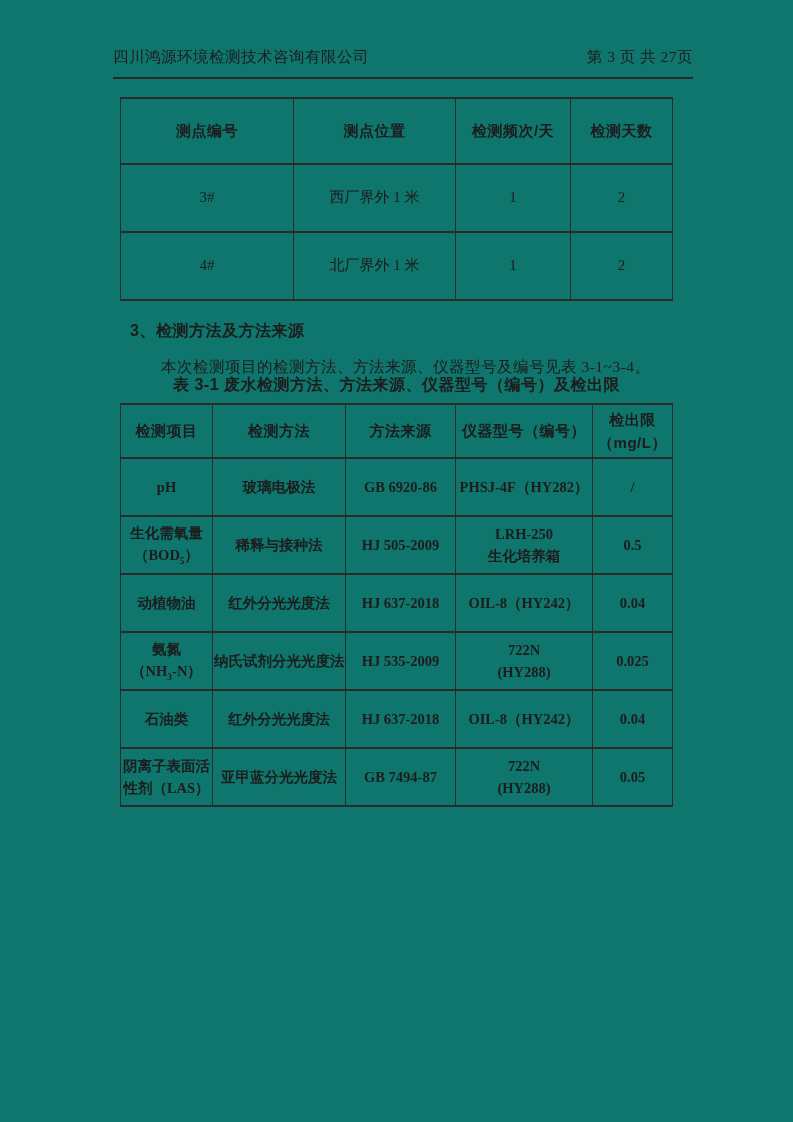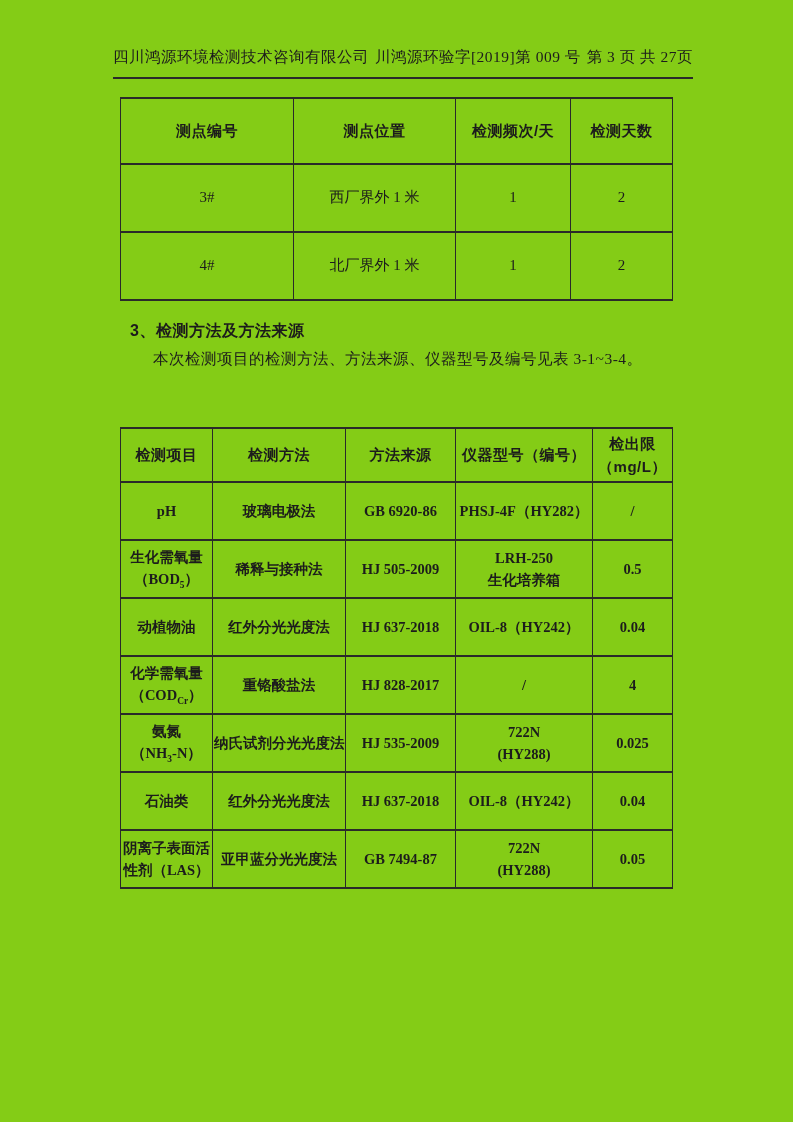--- a/index.html
+++ b/index.html
@@ -1,21 +1,21 @@
 <!DOCTYPE html>
 <html><head>
 <meta charset="utf-8">
 <style>
   html,body{margin:0;padding:0;}
   body{
     width:793px;height:1122px;background:#ffffff;
     font-family:"Liberation Serif","DejaVu Serif",serif;
     color:#1c1c1c;
   }
-  .page{position:relative;width:793px;height:1122px;overflow:hidden;background:#84cc16;}
+  .page{position:relative;width:793px;height:1122px;overflow:hidden;background:#0f766e;}
 
   
   .page-header{
     position:absolute;left:113px;top:47px;width:580px;
     display:flex;justify-content:space-between;align-items:baseline;
     font-size:15.5px;letter-spacing:0.5px;
     border-bottom:2px solid #2a2a2a;padding-bottom:9px;
   }
 
   
@@ -36,40 +36,39 @@
   .tbl-points{top:97px;width:552px;}
   .tbl-points th{height:60px;}
   .tbl-points td{height:62px;font-size:15px;}
 
   .section-heading{
     position:absolute;left:114px;top:305px;margin:16px;
     font-family:"Liberation Sans","DejaVu Sans",sans-serif;
     font-size:16px;font-weight:bold;letter-spacing:0.5px;
   }
   .intro{
-    position:absolute;left:114px;top:341px;margin:8px;width:580px;
+    position:absolute;left:114px;top:341px;margin:16px;width:580px;
     font-size:15.5px;text-indent:2em;letter-spacing:0.5px;
   }
   .tbl-title{
     position:absolute;left:0;top:375px;width:793px;text-align:center;
     font-family:"Liberation Sans","DejaVu Sans",sans-serif;
     font-size:16px;font-weight:bold;letter-spacing:0.5px;
   }
-  .tbl-methods{top:403px;width:552px;margin-top:24px;}
+  .tbl-methods{top:403px;width:552px;}
   .tbl-methods th{height:48px;}
   .tbl-methods td{height:52px;font-weight:bold;}
 </style>
 </head>
 <body>
 
 <div class="page">
 
   <div class="page-header">
     <span>四川鸿源环境检测技术咨询有限公司</span>
-    <span>川鸿源环验字[2019]第 009 号</span>
     <span>第 3 页 共 27页</span>
   </div>
 
   <table class="tbl tbl-points">
     <colgroup>
       <col style="width:173px">
         <col style="width:162px">
         <col style="width:115px">
         <col style="width:102px">
     </colgroup>
@@ -118,20 +117,21 @@
             <div class="cl">2</div>
           </td>
         </tr>
       </tbody>
   </table>
 
   <h3 class="section-heading">3、检测方法及方法来源</h3>
 
   <p class="intro">本次检测项目的检测方法、方法来源、仪器型号及编号见表 3-1~3-4。</p>
 
+  <div class="tbl-title">表 3-1 废水检测方法、方法来源、仪器型号（编号）及检出限</div>
 
   <table class="tbl tbl-methods">
     <colgroup>
       <col style="width:92px">
         <col style="width:133px">
         <col style="width:110px">
         <col style="width:137px">
         <col style="width:80px">
     </colgroup>
     <thead>
@@ -203,38 +203,20 @@
           </td>
           <td>
             <div class="cl">OIL-8（HY242）</div>
           </td>
           <td>
             <div class="cl">0.04</div>
           </td>
         </tr>
         <tr>
           <td>
-            <div class="cl">化学需氧量</div>
-            <div class="cl">（COD<sub>Cr</sub>）</div>
-          </td>
-          <td>
-            <div class="cl">重铬酸盐法</div>
-          </td>
-          <td>
-            <div class="cl">HJ 828-2017</div>
-          </td>
-          <td>
-            <div class="cl">/</div>
-          </td>
-          <td>
-            <div class="cl">4</div>
-          </td>
-        </tr>
-        <tr>
-          <td>
             <div class="cl">氨氮</div>
             <div class="cl">（NH<sub>3</sub>-N）</div>
           </td>
           <td>
             <div class="cl">纳氏试剂分光光度法</div>
           </td>
           <td>
             <div class="cl">HJ 535-2009</div>
           </td>
           <td>

